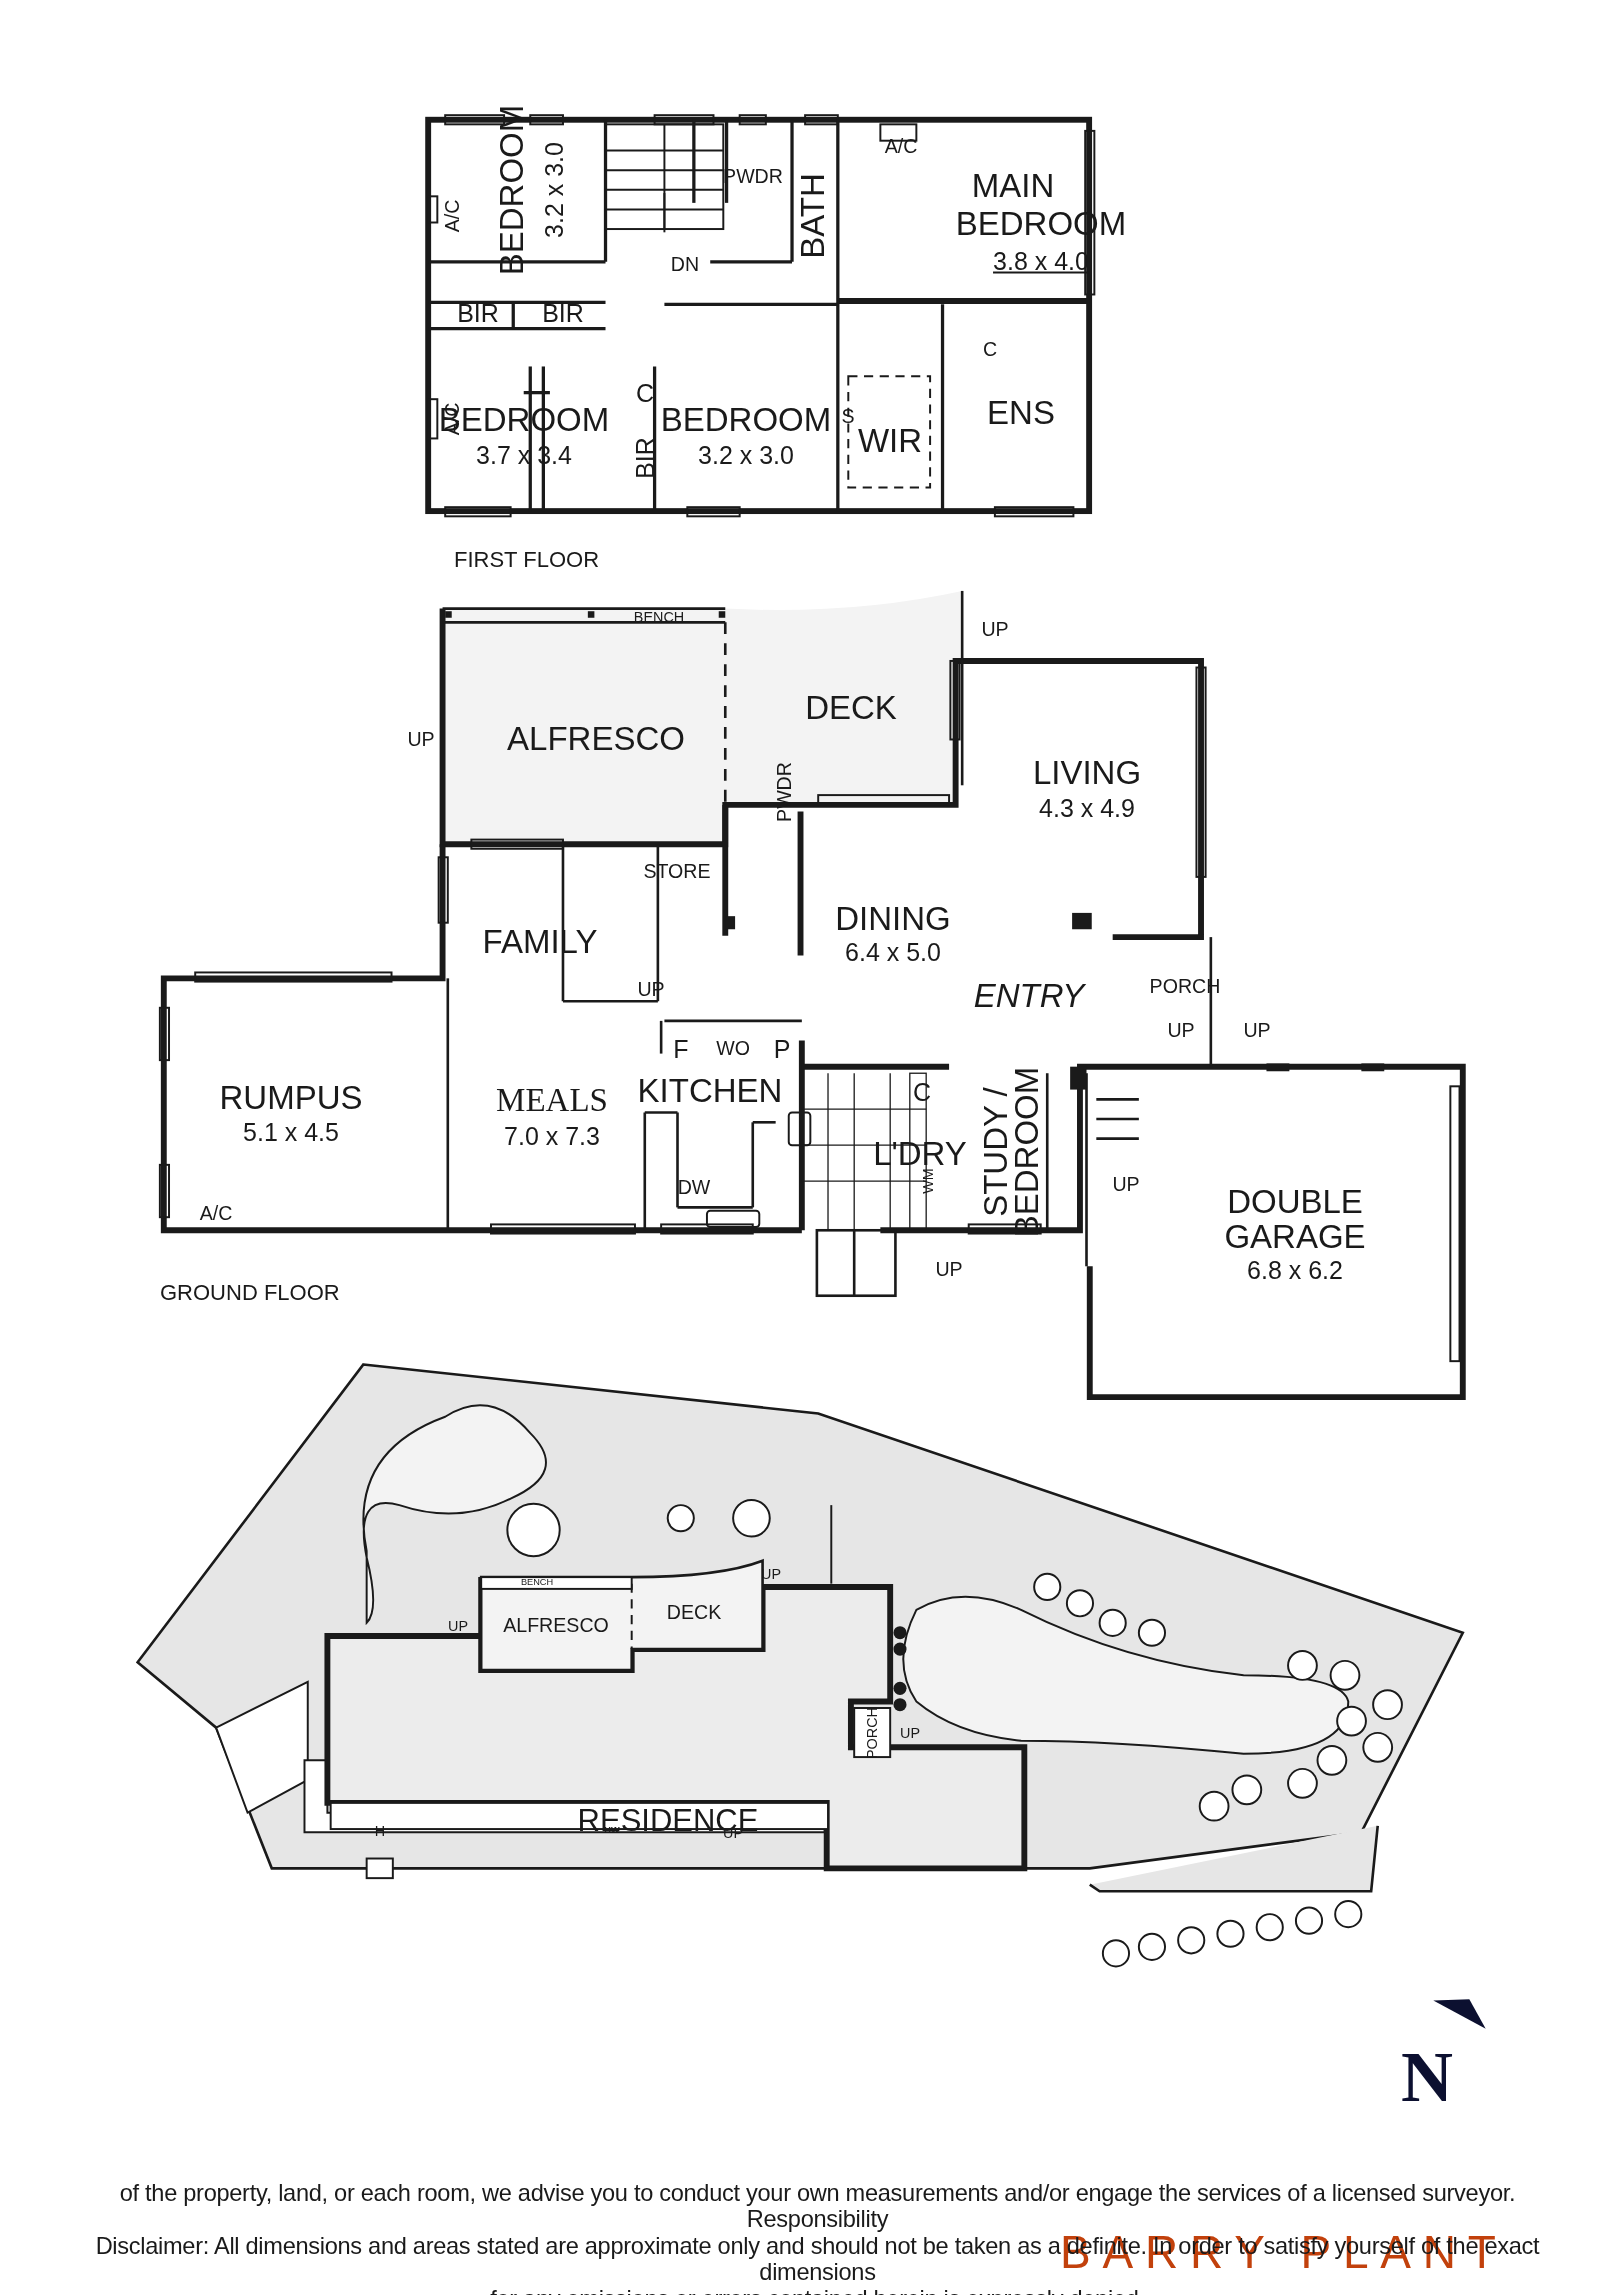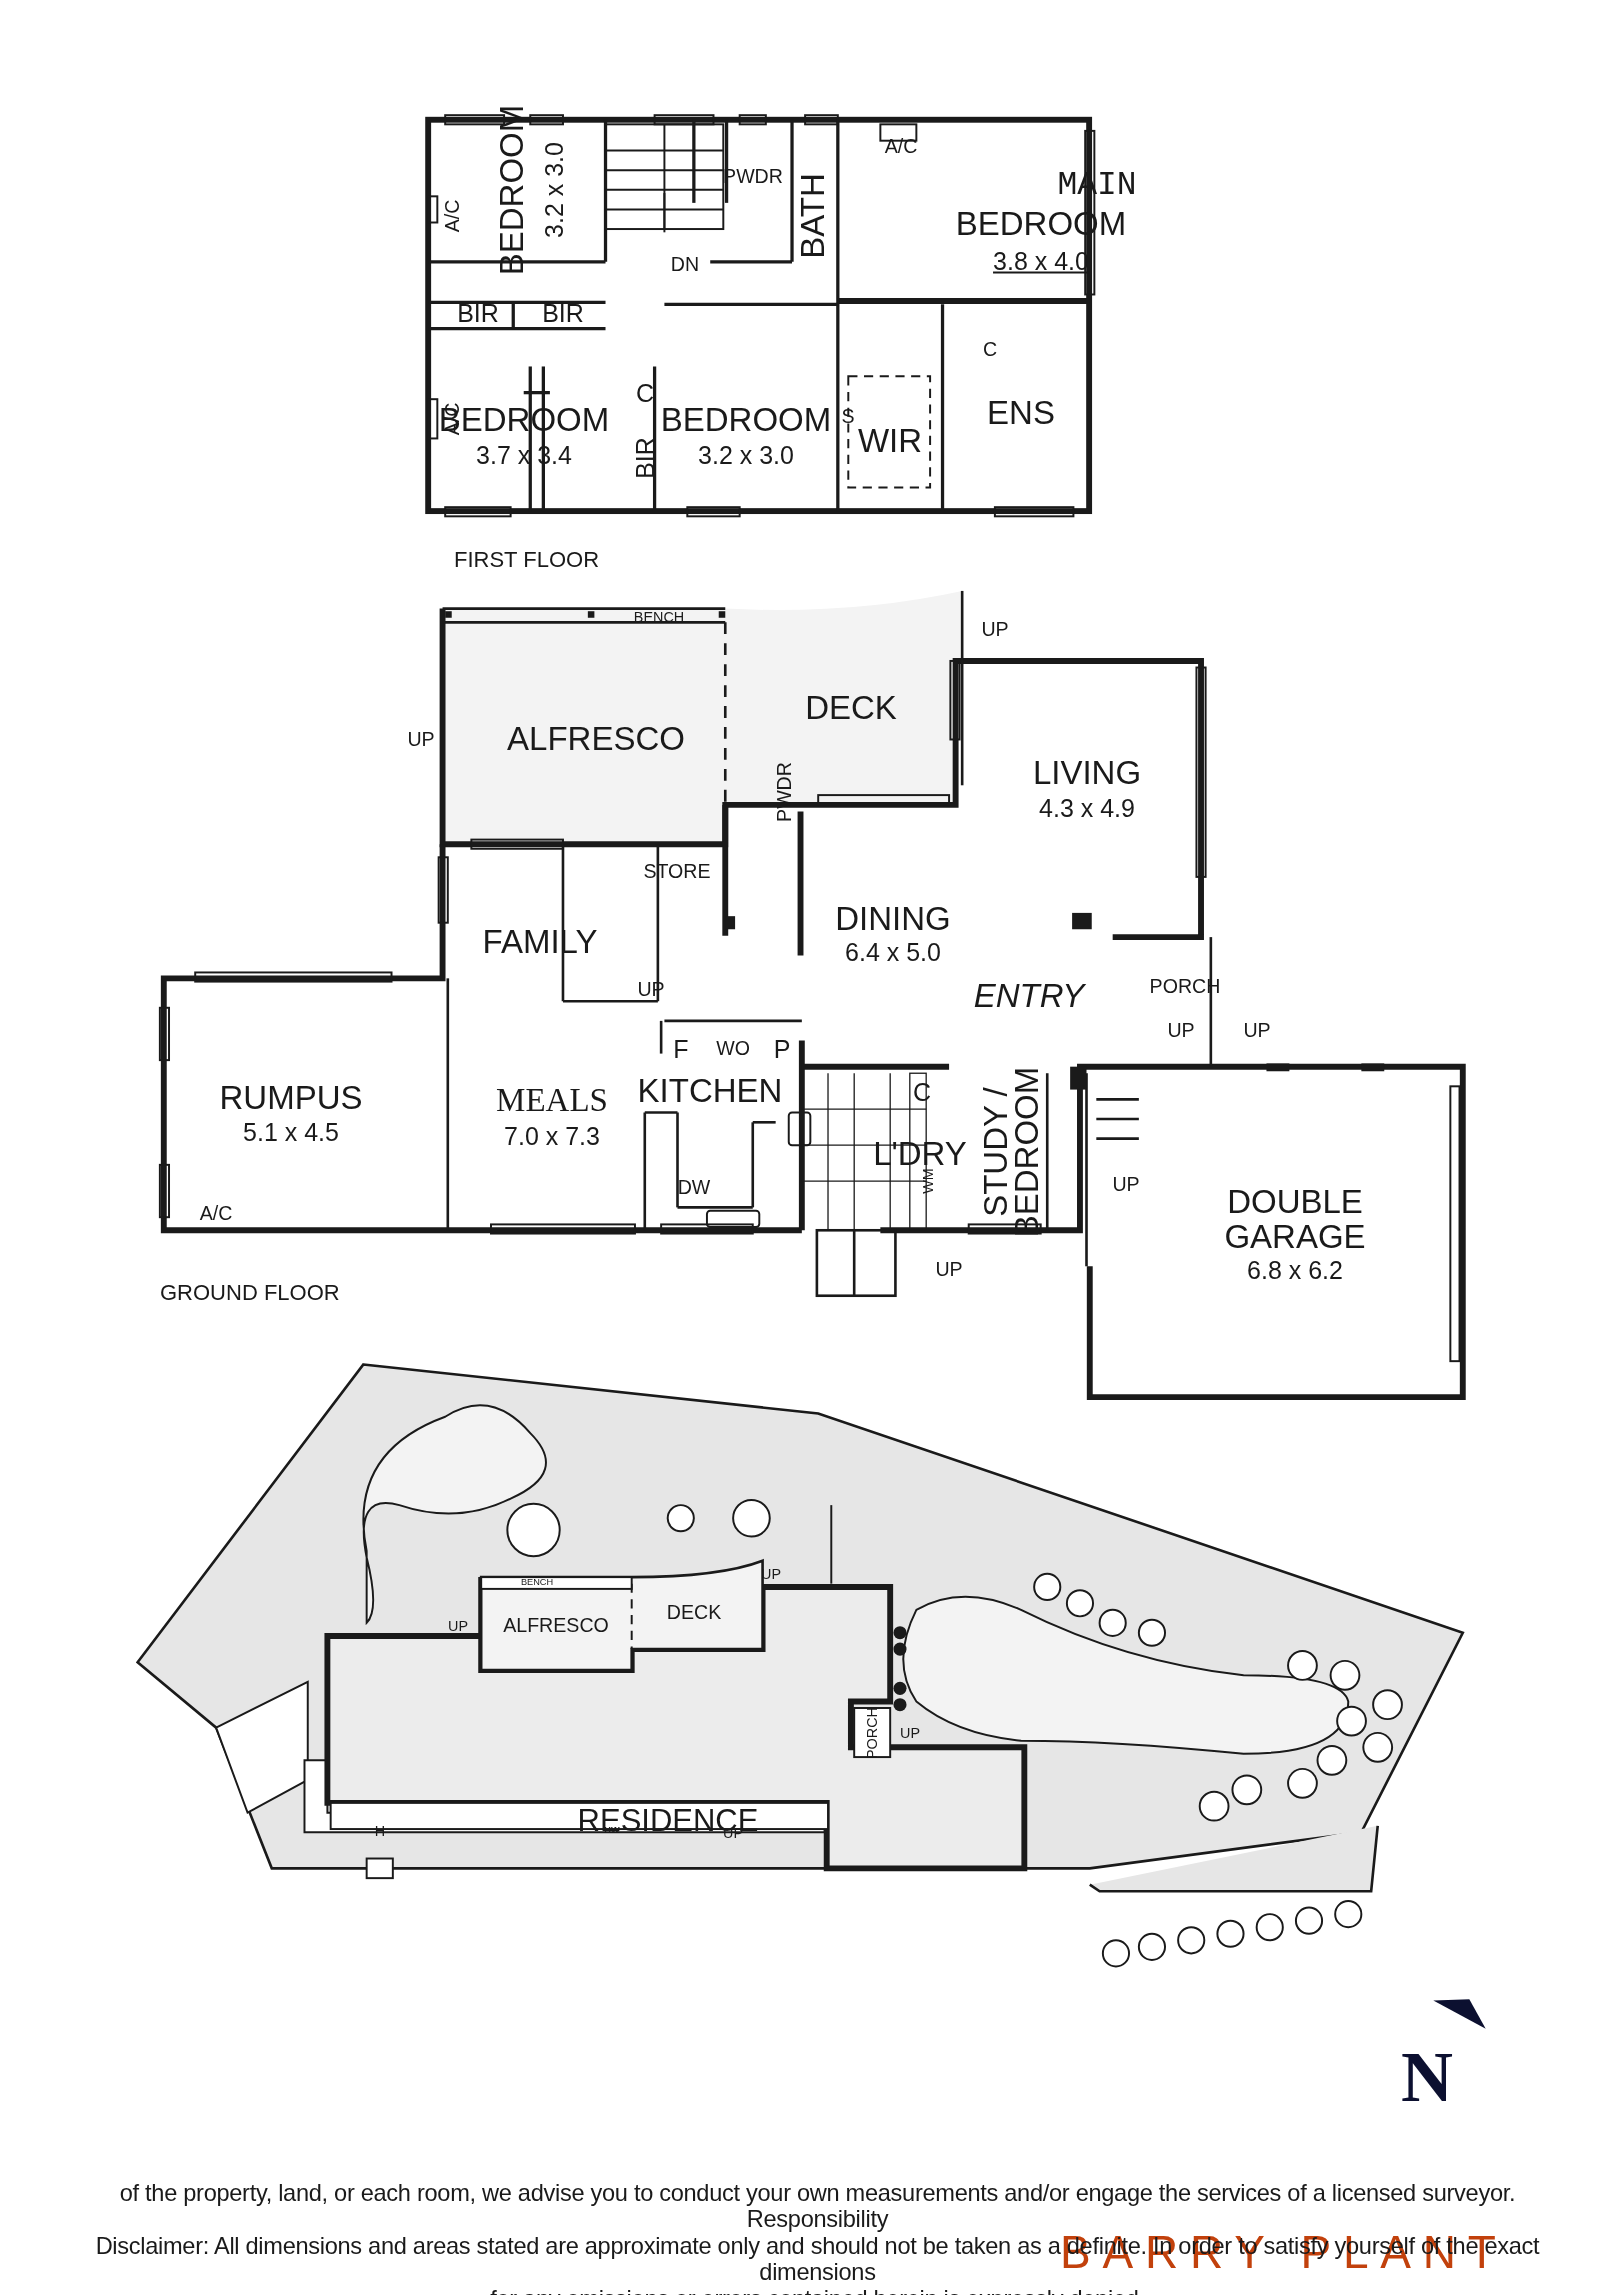--- a/index.html
+++ b/index.html
@@ -214,21 +214,21 @@
     </g>
     <path d="M1665 2880 L1680 2890 L2095 2890 L2105 2790" fill="#e6e6e6" stroke="#1a1a1a" stroke-width="4"></path>
     <rect x="560" y="2840" width="40" height="30" fill="#ffffff" stroke="#1a1a1a" stroke-width="3"></rect>
   </g>
 
   <polygon points="2190,3057 2245,3055 2270,3100" fill="#0c1030"></polygon>
 </svg>
 
 <div class="lbl room vert" style="left:511px; top:190px;">BEDROOM</div>
 <div class="lbl dim vert" style="left:554px; top:190px;">3.2 x 3.0</div>
-<div class="lbl room" style="left:1097px; top:185px;font-family:Liberation Mono, monospace;">MAIN</div>
+<div class="lbl room" style="left:1013px; top:185px;">MAIN</div>
 <div class="lbl room" style="left:1041px; top:223px;">BEDROOM</div>
 <div class="lbl dim" style="left:1041px; top:261px;text-decoration:underline;">3.8 x 4.0</div>
 <div class="lbl room" style="left:524px; top:419px;">BEDROOM</div>
 <div class="lbl dim" style="left:524px; top:455px;">3.7 x 3.4</div>
 <div class="lbl room" style="left:746px; top:419px;">BEDROOM</div>
 <div class="lbl dim" style="left:746px; top:455px;">3.2 x 3.0</div>
 <div class="lbl room vert" style="left:812px; top:216px;">BATH</div>
 <div class="lbl small" style="left:753px; top:177px;">PWDR</div>
 <div class="lbl room" style="left:1021px; top:412px;">ENS</div>
 <div class="lbl room" style="left:890px; top:440px;">WIR</div>

